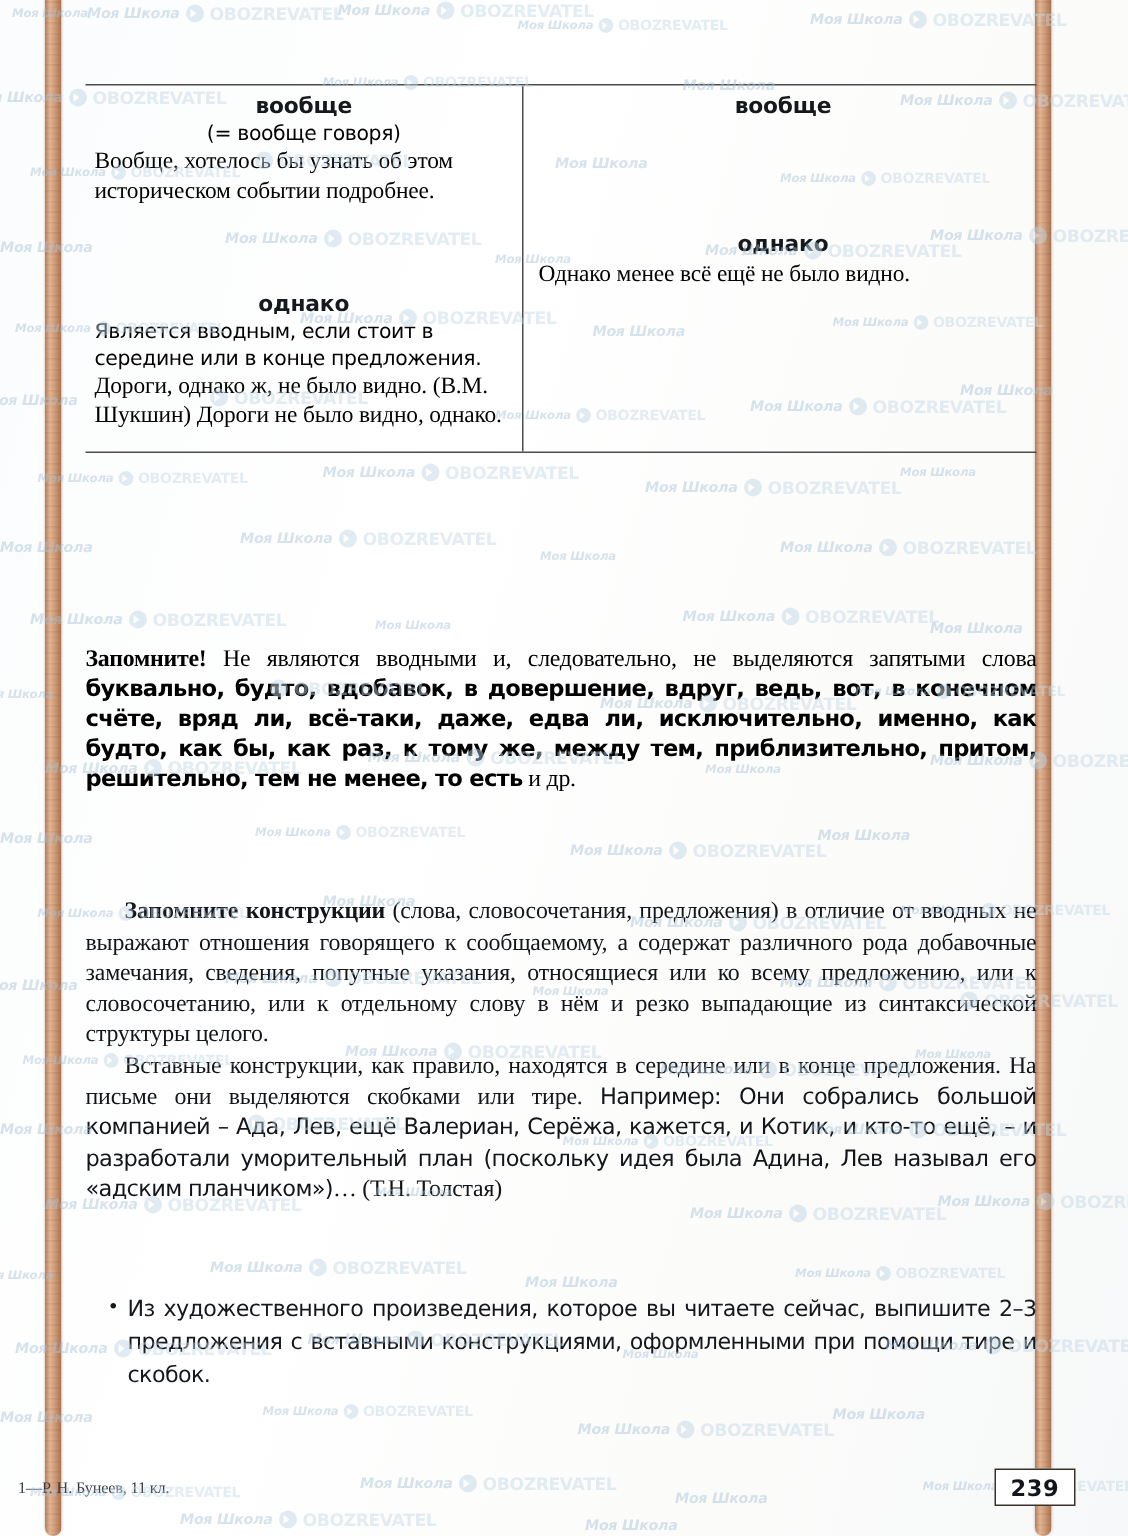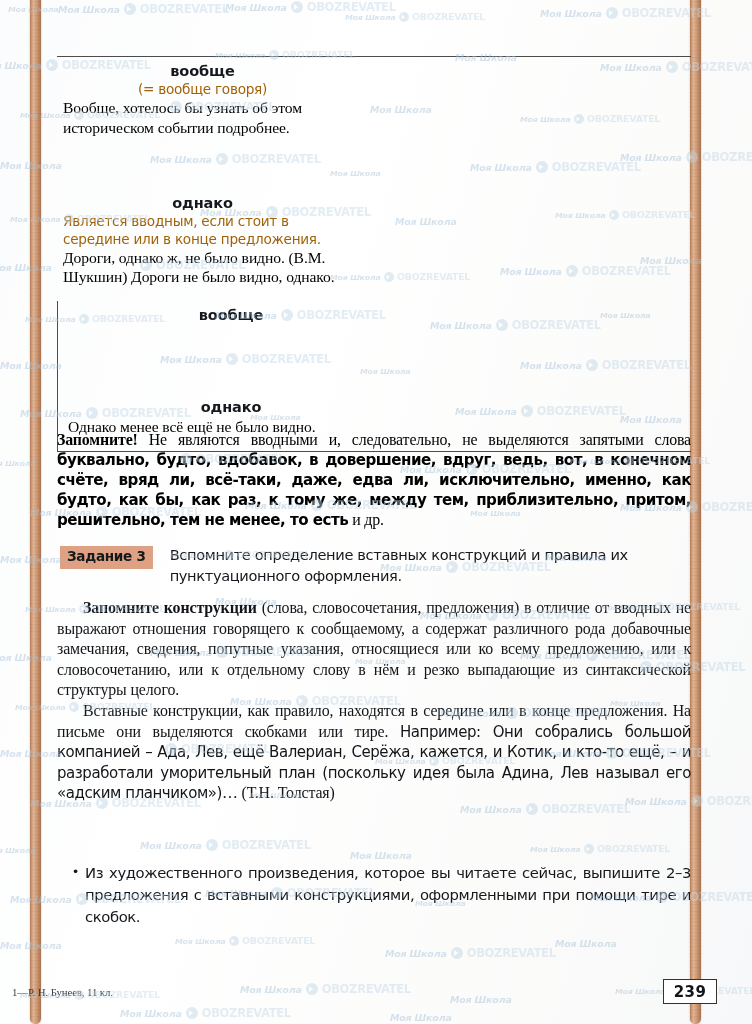--- a/index.html
+++ b/index.html
@@ -57,21 +57,20 @@
   
   .vocab-table {
     position: absolute;
     left: 0;
     top: 56px;
     width: 634px;
     border-top: 1.4px solid #4c4c4c;
     border-bottom: 1.4px solid #4c4c4c;
     display: flex;
     box-sizing: border-box;
-    flex-direction: column;
   }
   .vt-col {
     box-sizing: border-box;
     padding: 6px 6px 10px 6px;
   }
   .vt-col-left  { width: 291px; }
   .vt-col-right { width: 343px; border-left: 1.4px solid #4c4c4c; padding-left: 10px;}
   .vt-block { margin-bottom: 4px; }
   .vt-block.second { margin-top: 58px; }
   .vt-block.second-r { margin-top: 76px; }
@@ -80,21 +79,21 @@
     font-family: "DejaVu Sans", sans-serif;
     font-weight: bold;
     font-size: 14.5px;
     color: #15181c;
     letter-spacing: -0.1px;
     margin-bottom: 2px;
   }
   .vt-gloss {
     font-family: "DejaVu Sans", sans-serif;
     font-size: 13.6px;
-    color: #a16207;
+    color: #000000;
     line-height: 1.26;
     letter-spacing: -0.25px;
   }
   .vt-gloss.centered { text-align: center; }
   .vt-example {
     font-family: Liberation Serif, serif;
     font-size: 15.6px;
     color: #000000;
     line-height: 1.26;
     letter-spacing: -0.1px;
@@ -314,24 +313,20 @@
           <div class="vt-head">однако</div>
           <div class="vt-example">Однако  менее всё ещё не было видно.</div>
         </div>
       </div>
     </div>
 
     <p class="remember">
       <span class="lead">Запомните!</span><span> Не являются вводными и, следовательно, не выделяются запятыми слова </span><span class="bold-sans">буквально, будто, вдобавок, в довершение, вдруг, ведь, вот, в конечном  счёте, вряд ли, всё-таки, даже, едва ли, исключительно, именно, как будто, как бы, как раз, к тому же, между тем, приблизительно, притом, решительно, тем не менее, то есть</span><span> и др.</span>
     </p>
 
-    <div class="task-row">
-      <div class="task-badge">Задание 3</div>
-      <div class="task-text">Вспомните определение вставных конструкций и правила их пунктуационного оформления.</div>
-    </div>
 
     <div class="body-block">
       <p class="para">
         <b>Запомните конструкции</b><span> (слова, словосочетания, предложения) в отличие от вводных не выражают отношения говорящего к сообщаемому, а содержат различного рода добавочные замечания, сведения, попутные указания, относящиеся или ко всему предложению, или к словосочетанию, или к отдельному слову в нём и резко выпадающие из синтаксической структуры целого.</span>
       </p>
       <p class="para">
         <span>Вставные конструкции, как правило, находятся в середине или в конце предложения. На письме они выделяются скобками или тире. </span><span class="sans-run">Например: Они собрались большой компанией – Ада, Лев,  ещё Валериан, Серёжа, кажется, и Котик, и кто-то ещё, – и разработали  уморительный план (поскольку идея была Адина, Лев называл его «адским планчиком»)</span><span>… (Т.Н. Толстая)</span>
       </p>
     </div>
 

